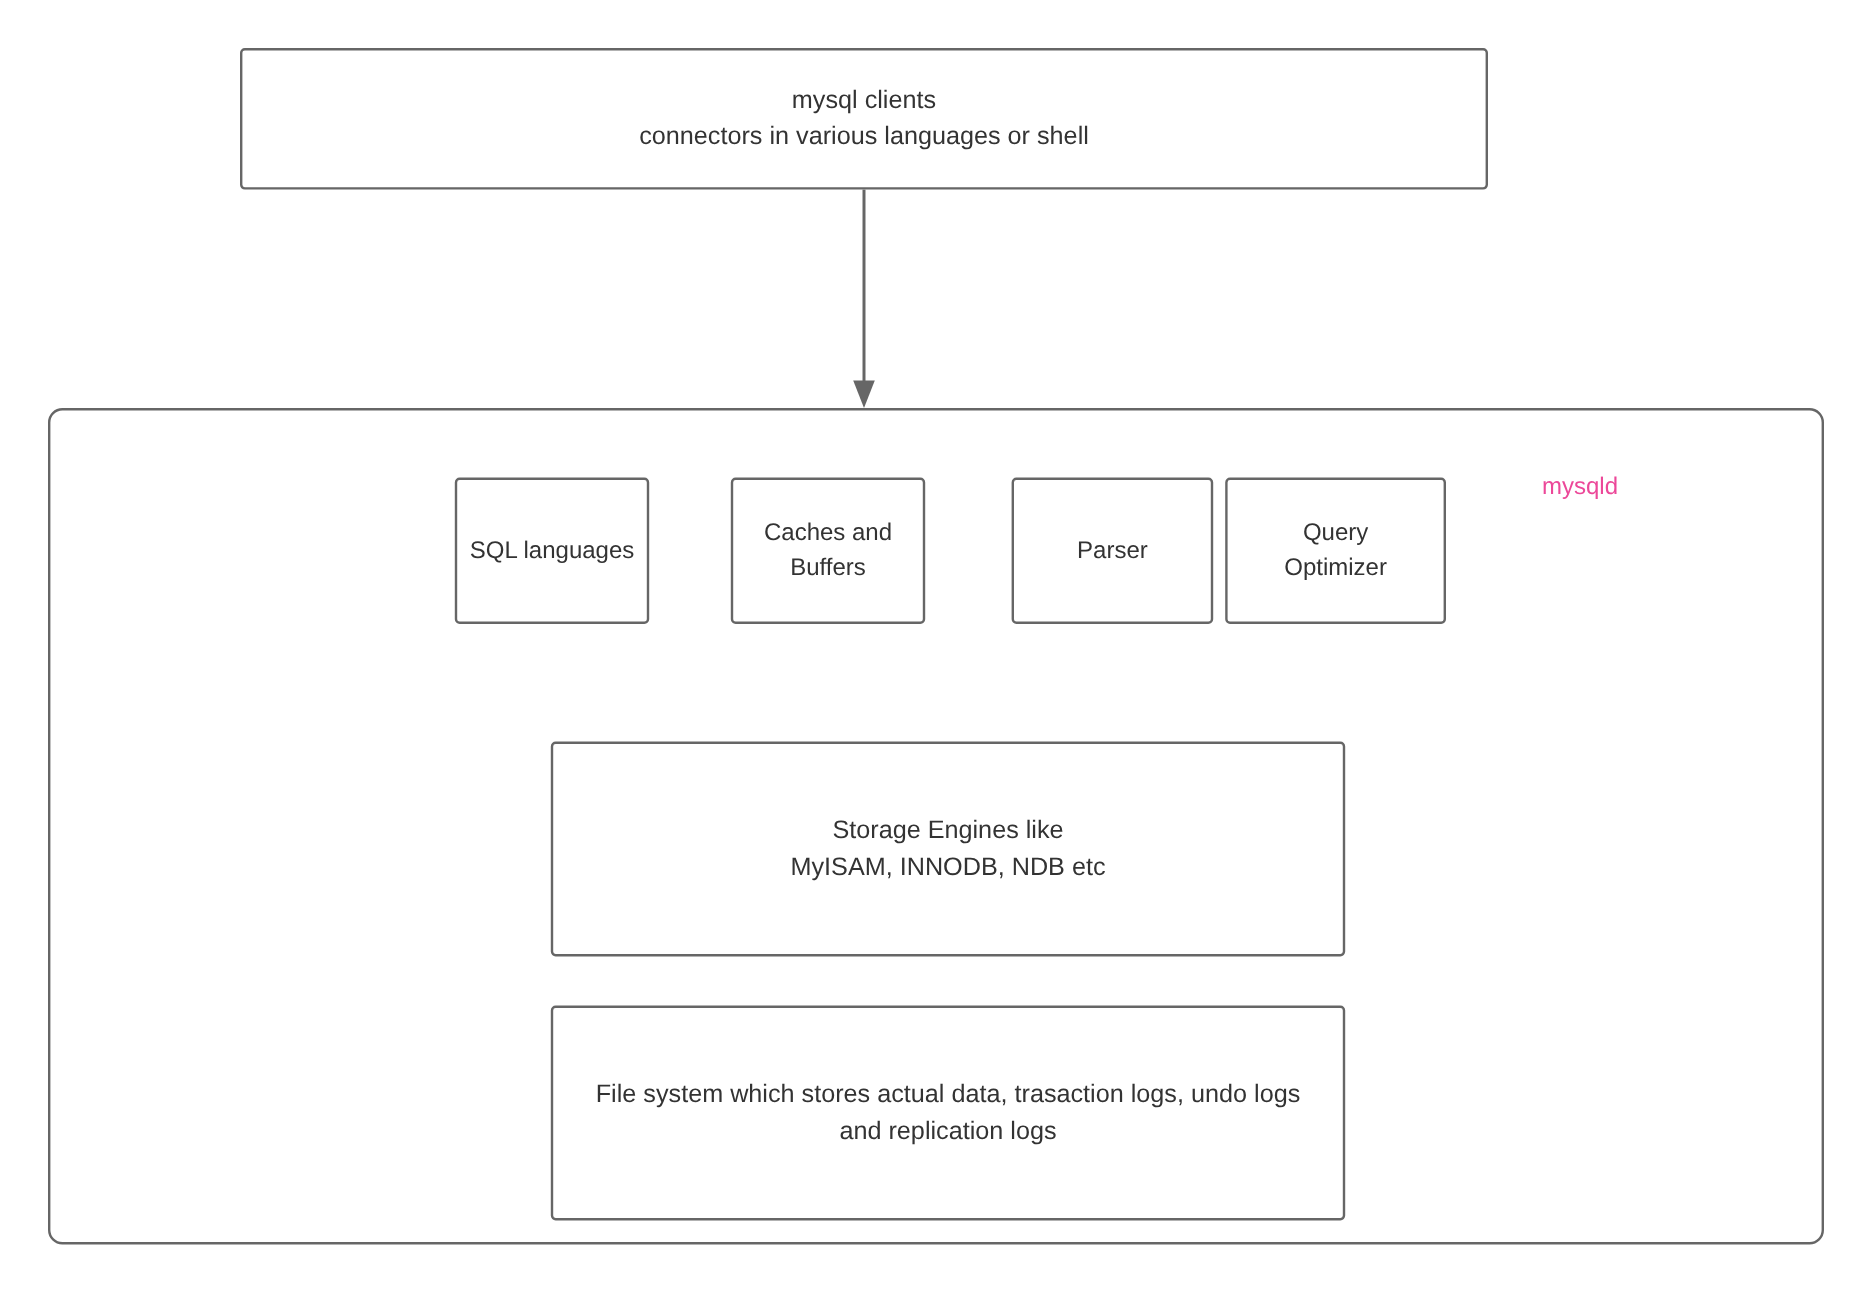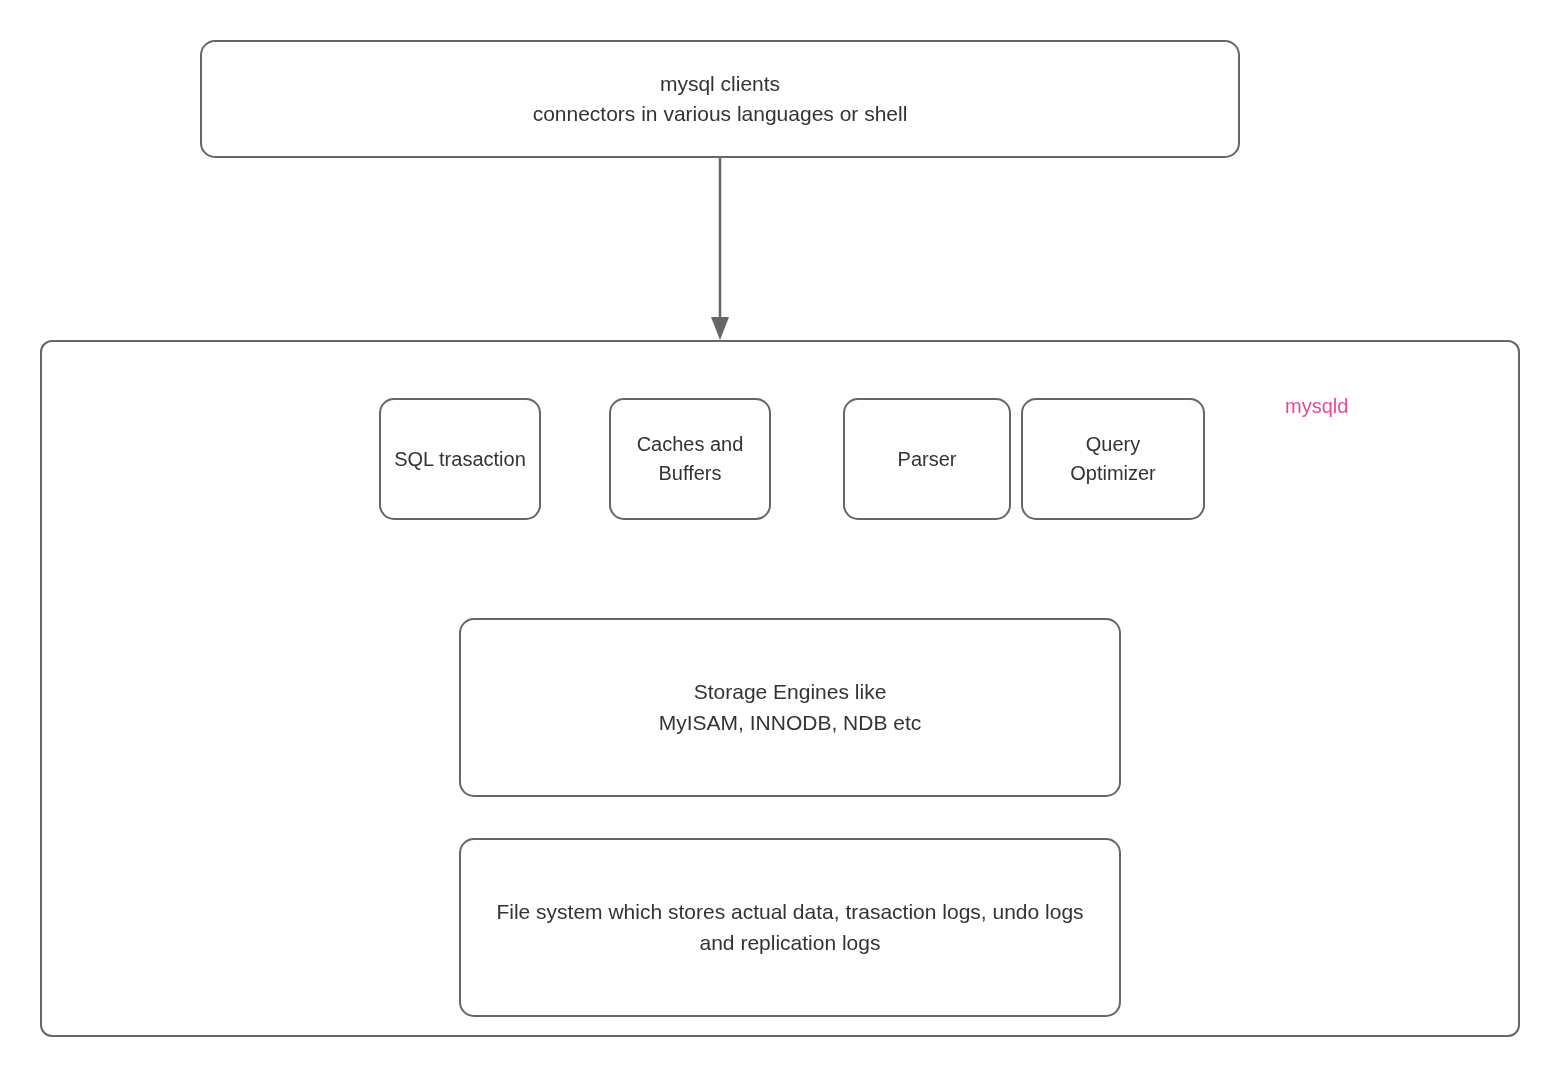--- a/index.html
+++ b/index.html
@@ -21,21 +21,21 @@
     left: 0;
     top: 0;
     width: 1560px;
     height: 1080px;
   }
 
   .node {
     position: absolute;
     box-sizing: border-box;
     border: 2px solid #666666;
-    border-radius: 15px;
+    border-radius: 4px;
     background: #ffffff;
     display: flex;
     align-items: center;
     justify-content: center;
     text-align: center;
     line-height: 1.45;
     color: #333333;
     white-space: pre-line;
   }
 
@@ -109,21 +109,21 @@
   </svg>
 
   <div class="node" id="node-mysql-clients">mysql clients
 connectors in various languages or shell</div>
 
   <div class="node" id="node-mysqld-container"></div>
 
   <div id="label-mysqld">mysqld</div>
 
 
-  <div class="node component-box" id="node-sql-interface">SQL trasaction</div>
+  <div class="node component-box" id="node-sql-interface">SQL languages</div>
 
   <div class="node component-box" id="node-caches-buffers">Caches and
 Buffers</div>
 
   <div class="node component-box" id="node-parser">Parser</div>
 
   <div class="node component-box" id="node-query-optimizer">Query
 Optimizer</div>
 
   <div class="node wide-box" id="node-storage-engines">Storage Engines like

